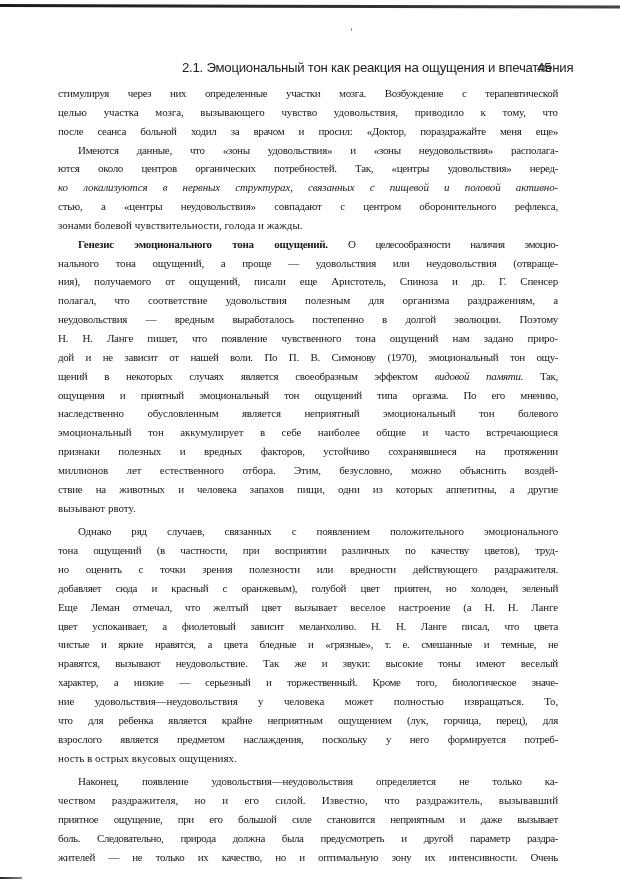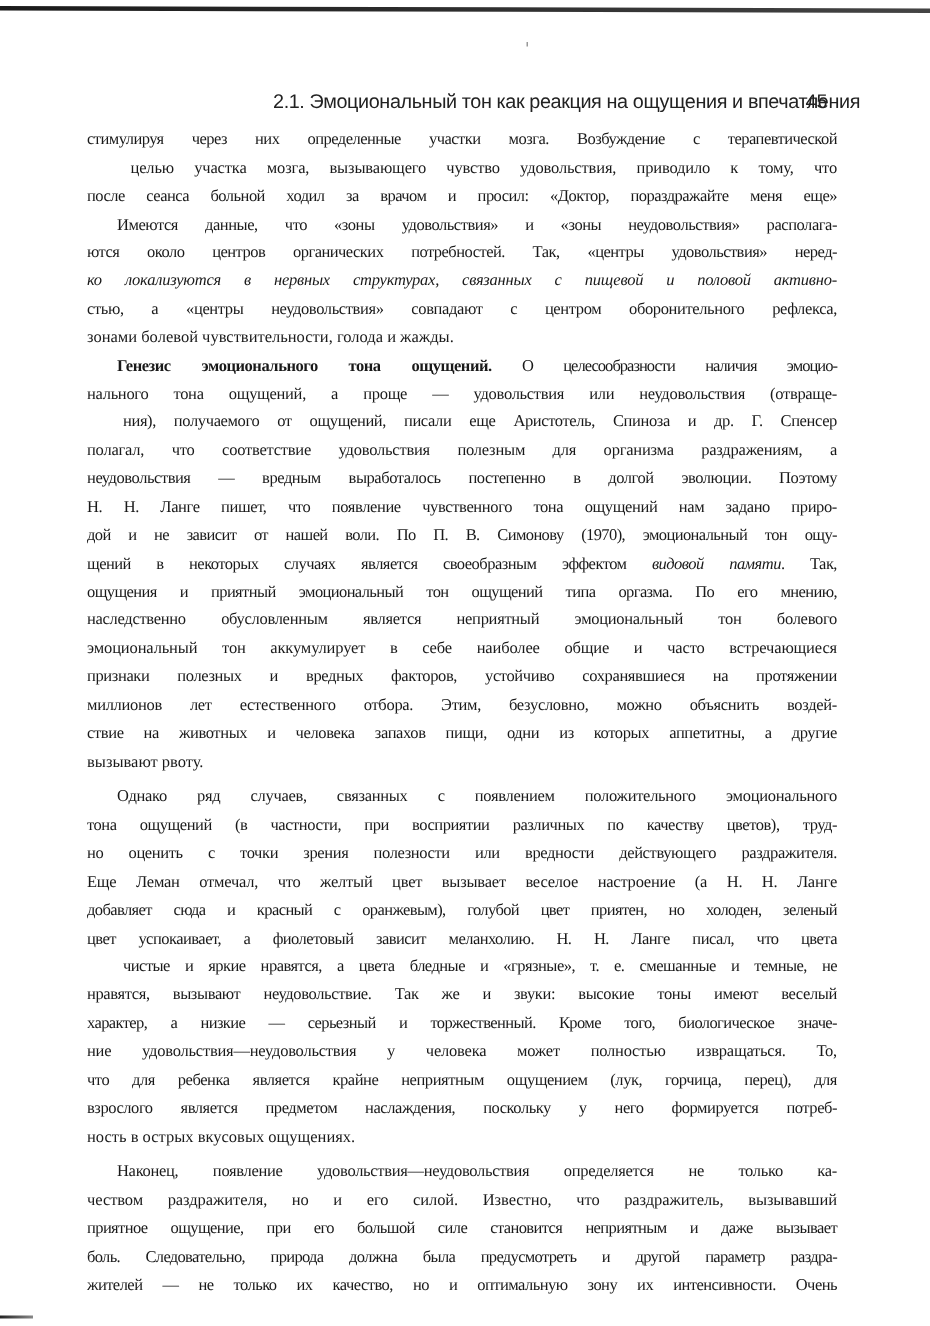--- a/index.html
+++ b/index.html
@@ -42,60 +42,60 @@
 
 <div class="running-head">
   <span class="title">2.1. Эмоциональный тон как реакция на ощущения и впечатления</span>
   <span class="page-num">45</span>
 </div>
 
 <div class="body-text">
 
   <div>
     <div class="line" style="letter-spacing: -0.35px;">стимулируя через них определенные участки мозга. Возбуждение с терапевтической</div>
-    <div class="line" style="letter-spacing: -0.1px; margin-left: 29px;">целью участка мозга, вызывающего чувство удовольствия, приводило к тому, что</div>
+    <div class="line" style="letter-spacing: -0.1px;">целью участка мозга, вызывающего чувство удовольствия, приводило к тому, что</div>
     <div class="line" style="letter-spacing: -0.35px;">после сеанса больной ходил за врачом и просил: «Доктор, пораздражайте меня еще»</div>
   </div>
 
   <div>
     <div class="line indent" style="letter-spacing: -0.3px;">Имеются данные, что «зоны удовольствия» и «зоны неудовольствия» располага-</div>
     <div class="line" style="letter-spacing: -0.35px;">ются около центров органических потребностей. Так, «центры удовольствия» неред-</div>
     <div class="line" style="letter-spacing: -0.15px; font-style: italic;">ко локализуются в нервных структурах, связанных с пищевой и половой активно-</div>
     <div class="line" style="letter-spacing: -0.25px;">стью, а «центры неудовольствия» совпадают с центром оборонительного рефлекса,</div>
     <div class="line last">зонами болевой чувствительности, голода и жажды.</div>
   </div>
 
   <div>
     <div class="line indent" style="letter-spacing: -0.65px;"><span class="bold">Генезис эмоционального тона ощущений.</span><span> О целесообразности наличия эмоцио-</span></div>
     <div class="line" style="letter-spacing: -0.2px;">нального тона ощущений, а проще — удовольствия или неудовольствия (отвраще-</div>
-    <div class="line" style="letter-spacing: -0.25px; margin-left: 24px;">ния), получаемого от ощущений, писали еще Аристотель, Спиноза и др. Г. Спенсер</div>
+    <div class="line" style="letter-spacing: -0.25px;">ния), получаемого от ощущений, писали еще Аристотель, Спиноза и др. Г. Спенсер</div>
     <div class="line" style="letter-spacing: -0.15px;">полагал, что соответствие удовольствия полезным для организма раздражениям, а</div>
     <div class="line" style="letter-spacing: -0.3px;">неудовольствия — вредным выработалось постепенно в долгой эволюции. Поэтому</div>
     <div class="line" style="letter-spacing: -0.25px;">Н. Н. Ланге пишет, что появление чувственного тона ощущений нам задано приро-</div>
     <div class="line" style="letter-spacing: -0.4px;">дой и не зависит от нашей воли. По П. В. Симонову (1970), эмоциональный тон ощу-</div>
     <div class="line" style="letter-spacing: -0.35px;"><span>щений в некоторых случаях является своеобразным эффектом </span><span class="ital">видовой памяти</span><span>. Так,</span></div>
     <div class="line" style="letter-spacing: -0.4px;">ощущения и приятный эмоциональный тон ощущений типа оргазма. По его мнению,</div>
     <div class="line" style="letter-spacing: -0.2px;">наследственно обусловленным является неприятный эмоциональный тон болевого</div>
     <div class="line" style="letter-spacing: -0.1px;">эмоциональный тон аккумулирует в себе наиболее общие и часто встречающиеся</div>
     <div class="line" style="letter-spacing: -0.25px;">признаки полезных и вредных факторов, устойчиво сохранявшиеся на протяжении</div>
     <div class="line" style="letter-spacing: -0.2px;">миллионов лет естественного отбора. Этим, безусловно, можно объяснить воздей-</div>
     <div class="line" style="letter-spacing: -0.25px;">ствие на животных и человека запахов пищи, одни из которых аппетитны, а другие</div>
     <div class="line last">вызывают рвоту.</div>
   </div>
 
   <div class="para-gap"></div>
 
   <div>
     <div class="line indent" style="letter-spacing: -0.2px;">Однако ряд случаев, связанных с появлением положительного эмоционального</div>
     <div class="line" style="letter-spacing: -0.3px;">тона ощущений (в частности, при восприятии различных по качеству цветов), труд-</div>
     <div class="line" style="letter-spacing: -0.25px;">но оценить с точки зрения полезности или вредности действующего раздражителя.</div>
+    <div class="line" style="letter-spacing: -0.4px;">добавляет сюда и красный с оранжевым), голубой цвет приятен, но холоден, зеленый</div>
     <div class="line" style="letter-spacing: -0.15px;">Еще Леман отмечал, что желтый цвет вызывает веселое настроение (а Н. Н. Ланге</div>
-    <div class="line" style="letter-spacing: -0.4px;">добавляет сюда и красный с оранжевым), голубой цвет приятен, но холоден, зеленый</div>
     <div class="line" style="letter-spacing: -0.35px;">цвет успокаивает, а фиолетовый зависит меланхолию. Н. Н. Ланге писал, что цвета</div>
-    <div class="line" style="letter-spacing: -0.35px; margin-left: 24px;">чистые и яркие нравятся, а цвета бледные и «грязные», т. е. смешанные и темные, не</div>
+    <div class="line" style="letter-spacing: -0.35px;">чистые и яркие нравятся, а цвета бледные и «грязные», т. е. смешанные и темные, не</div>
     <div class="line" style="letter-spacing: -0.25px;">нравятся, вызывают неудовольствие. Так же и звуки: высокие тоны имеют веселый</div>
     <div class="line" style="letter-spacing: -0.4px;">характер, а низкие — серьезный и торжественный. Кроме того, биологическое значе-</div>
     <div class="line" style="letter-spacing: -0.15px;">ние удовольствия—неудовольствия у человека может полностью извращаться. То,</div>
     <div class="line" style="letter-spacing: -0.3px;">что для ребенка является крайне неприятным ощущением (лук, горчица, перец), для</div>
     <div class="line" style="letter-spacing: -0.3px;">взрослого является предметом наслаждения, поскольку у него формируется потреб-</div>
     <div class="line last">ность в острых вкусовых ощущениях.</div>
   </div>
 
   <div class="para-gap"></div>
 

